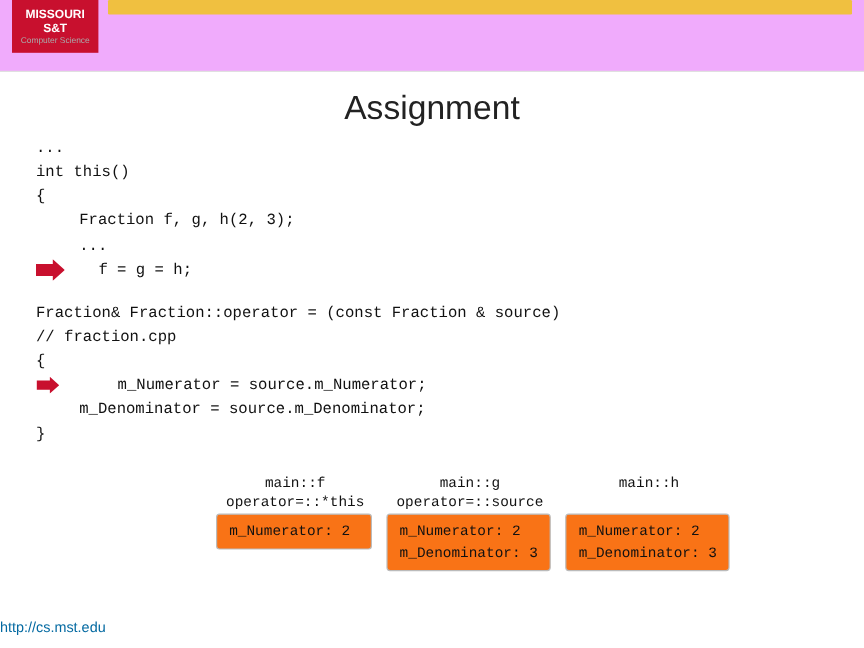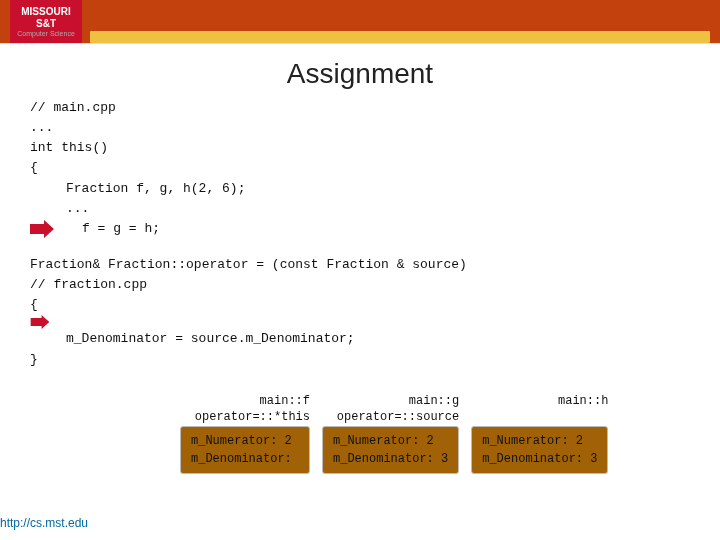--- a/index.html
+++ b/index.html
@@ -7,23 +7,23 @@
       width: 720px;
       height: 540px;
       background: #ffffff;
       font-family: Arial, Helvetica, sans-serif;
       overflow: hidden;
     }
 
     
     .header {
       display: flex;
-      align-items: flex-end;
-      height: 44px;
-      background: #c2410c;
+      align-items: flex-start;
+      height: 60px;
+      background: #f0abfc;
       border-bottom: 1px solid #e0e0e0;
       padding: 0 10px;
     }
     .logo-box {
       width: 72px;
       height: 44px;
       background: #c8102e;
       display: flex;
       align-items: center;
       justify-content: center;
@@ -94,33 +94,33 @@
     .tooltip-area {
       display: flex;
       gap: 12px;
       margin-top: 8px;
       margin-left: 180px;
     }
 
     .tooltip-group {
       display: flex;
       flex-direction: column;
-      align-items: flex-end;
+      align-items: center;
       gap: 2px;
     }
 
     .tooltip-label {
       font-family: 'Courier New', Courier, monospace;
       font-size: 12px;
       color: #111;
       padding-left: 2px;
     }
 
     .tooltip-box {
-      background: #a16207;
+      background: #f97316;
       border: 1px solid #bbb;
       border-radius: 3px;
       padding: 5px 10px;
       min-width: 130px;
     }
 
     .tooltip-box .t-line {
       font-family: 'Courier New', Courier, monospace;
       font-size: 12px;
       color: #111;
@@ -152,25 +152,24 @@
     </div>
   </div>
   <div class="header-bar"></div>
 </div>
 
 <div class="title-area">Assignment</div>
 
 <div class="content">
 
   <div class="code-block">
-    <div>// main.cpp</div>
     <div>...</div>
     <div>int this()</div>
     <div>{</div>
-    <div class="code-indent">    Fraction f, g, h(2, 6);</div>
+    <div class="code-indent">    Fraction f, g, h(2, 3);</div>
     <div class="code-indent">...</div>
 
     <div class="arrow-row">
       <div class="arrow-icon">
         <svg width="24" height="18" viewBox="0 0 24 18">
           <polygon points="0,4 14,4 14,0 24,9 14,18 14,14 0,14" fill="#c8102e"></polygon>
         </svg>
       </div>
       <span>f = g = h;</span>
     </div>
@@ -182,35 +181,35 @@
     <div>Fraction&amp; Fraction::operator = (const Fraction &amp; source)</div>
     <div>// fraction.cpp</div>
     <div>{</div>
 
     <div class="arrow-row">
       <div class="arrow-icon">
         <svg width="20" height="14" viewBox="0 0 24 18">
           <polygon points="0,4 14,4 14,0 24,9 14,18 14,14 0,14" fill="#c8102e"></polygon>
         </svg>
       </div>
+      <span style="padding-left:16px;">m_Numerator = source.m_Numerator;</span>
     </div>
     <div class="code-indent">m_Denominator = source.m_Denominator;</div>
     <div>}</div>
   </div>
 
 </div>
 
 <div class="tooltip-area">
 
   <div class="tooltip-group">
     <div class="tooltip-label">main::f</div>
     <div class="tooltip-label">operator=::*this</div>
     <div class="tooltip-box">
       <div class="t-line">m_Numerator: 2</div>
-      <div class="t-line">m_Denominator:</div>
     </div>
   </div>
 
   <div class="tooltip-group">
     <div class="tooltip-label">main::g</div>
     <div class="tooltip-label">operator=::source</div>
     <div class="tooltip-box">
       <div class="t-line">m_Numerator: 2</div>
       <div class="t-line">m_Denominator: 3</div>
     </div>

